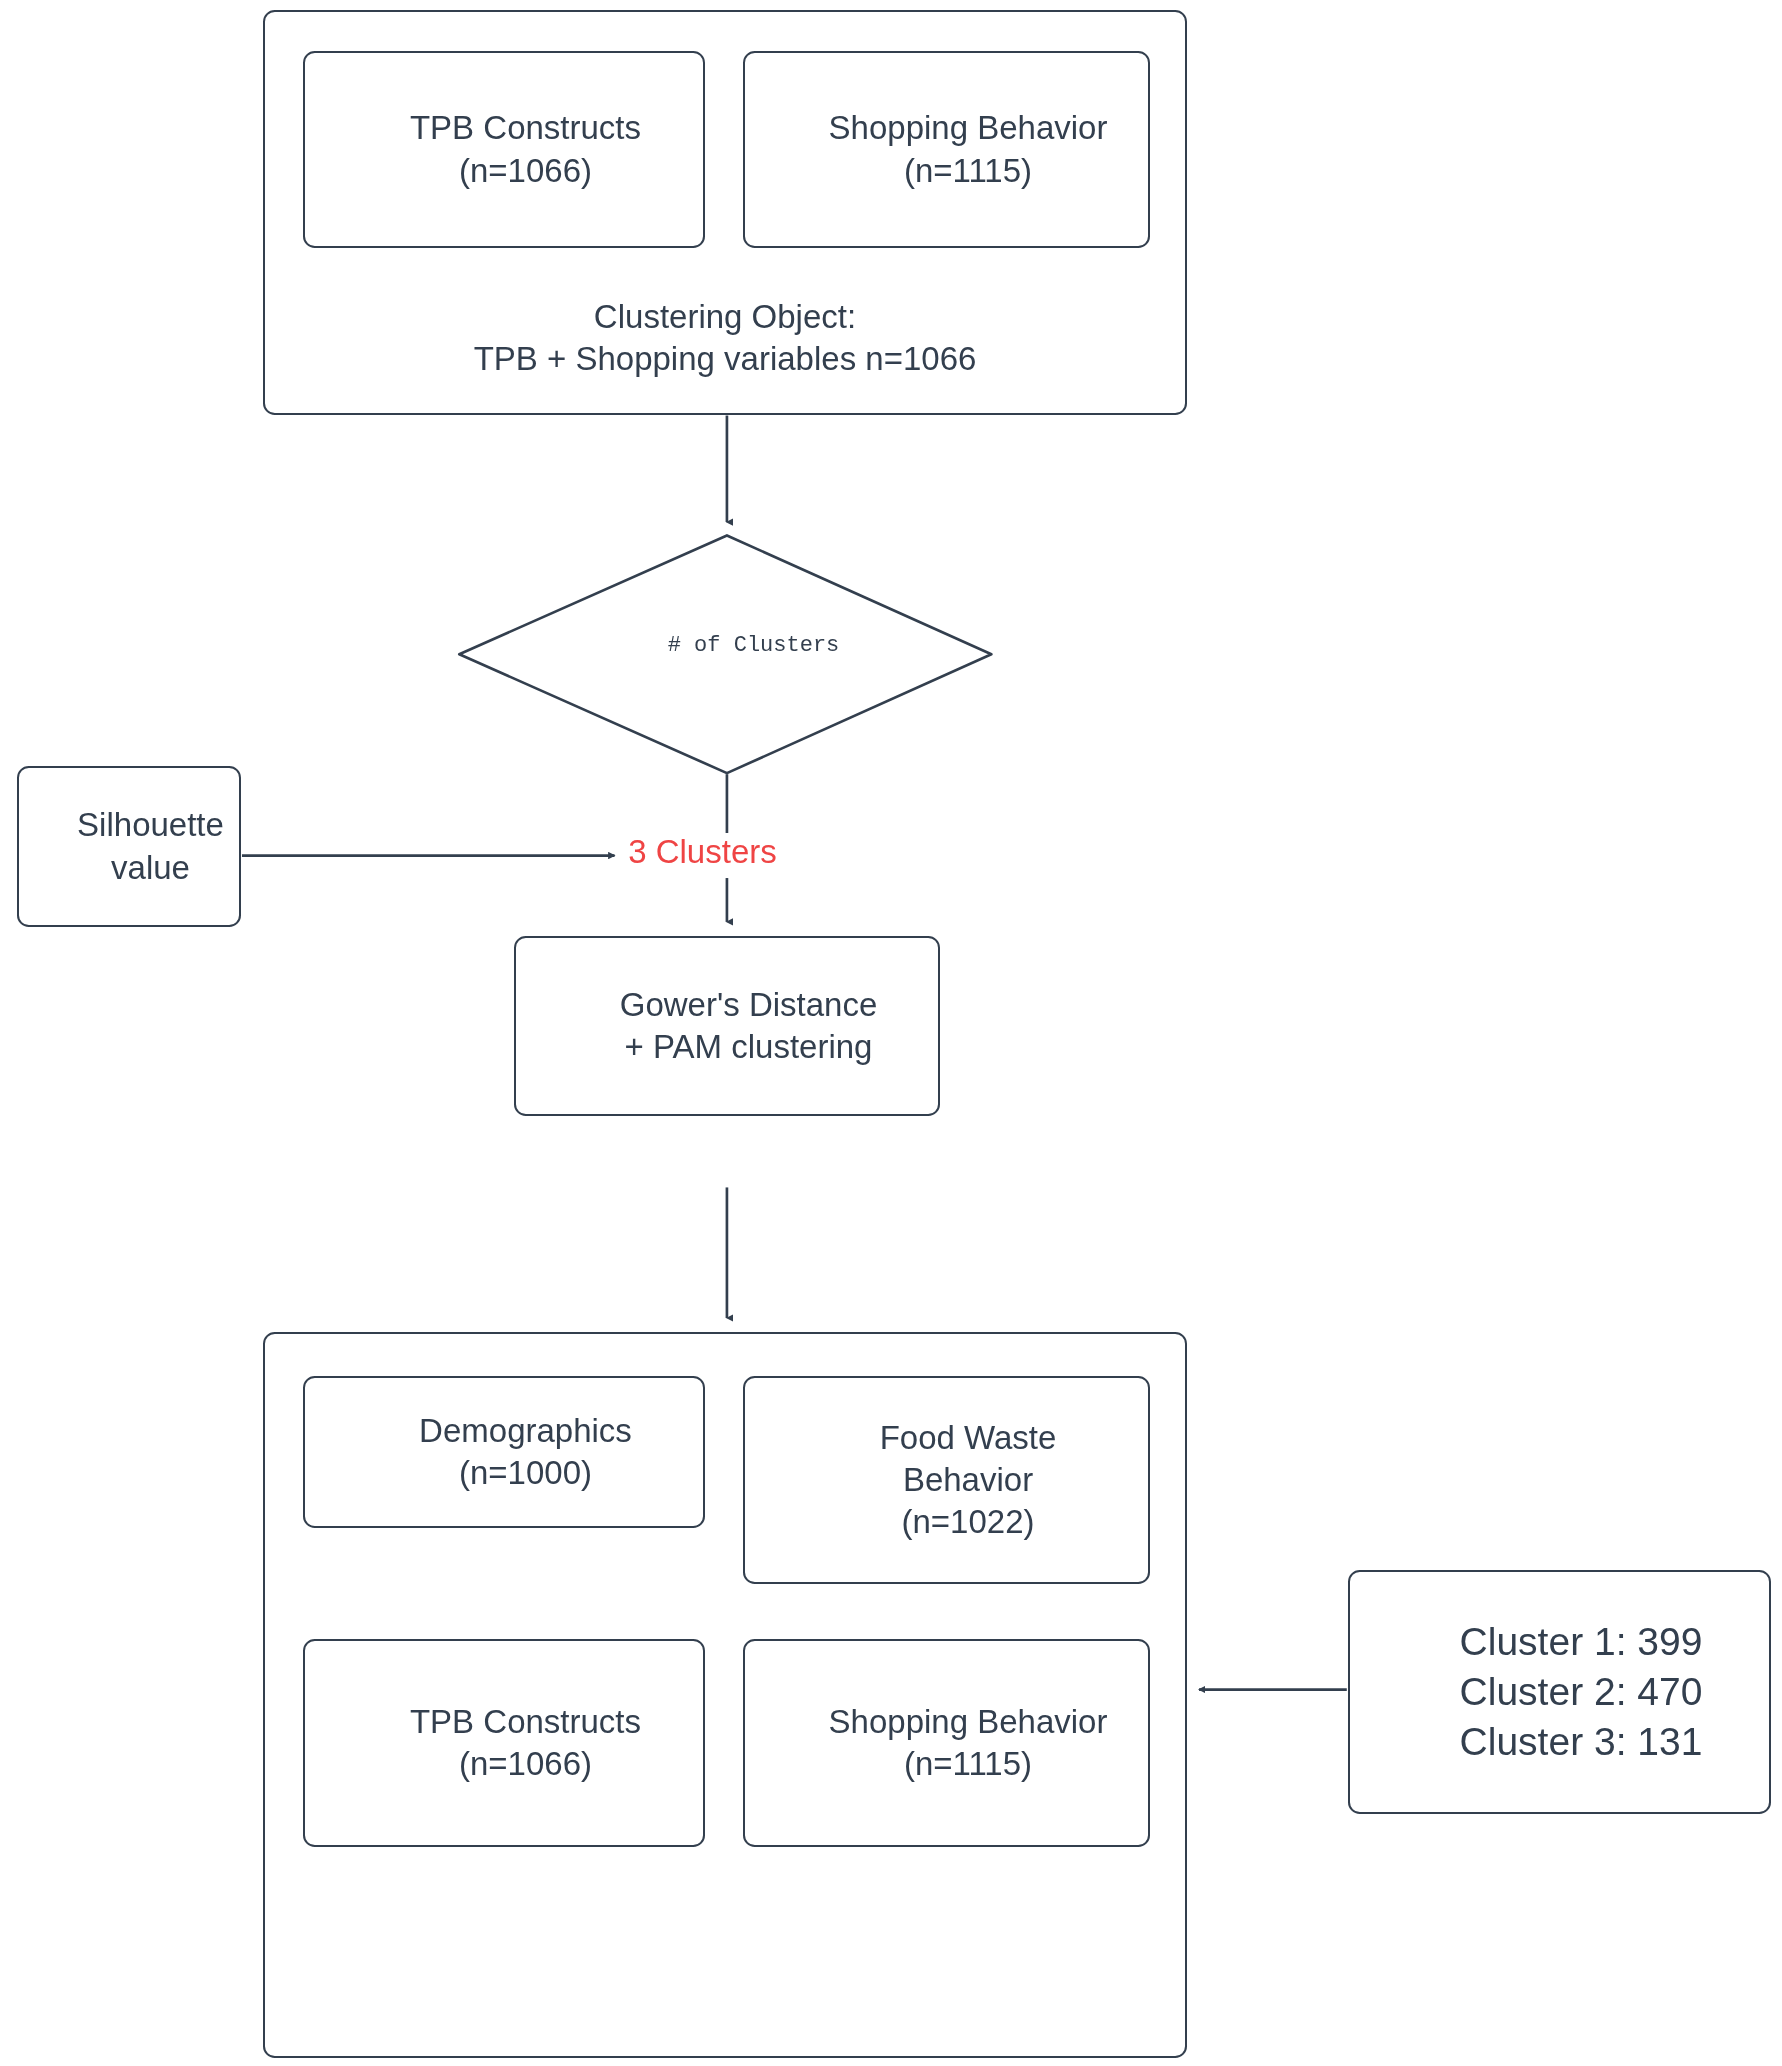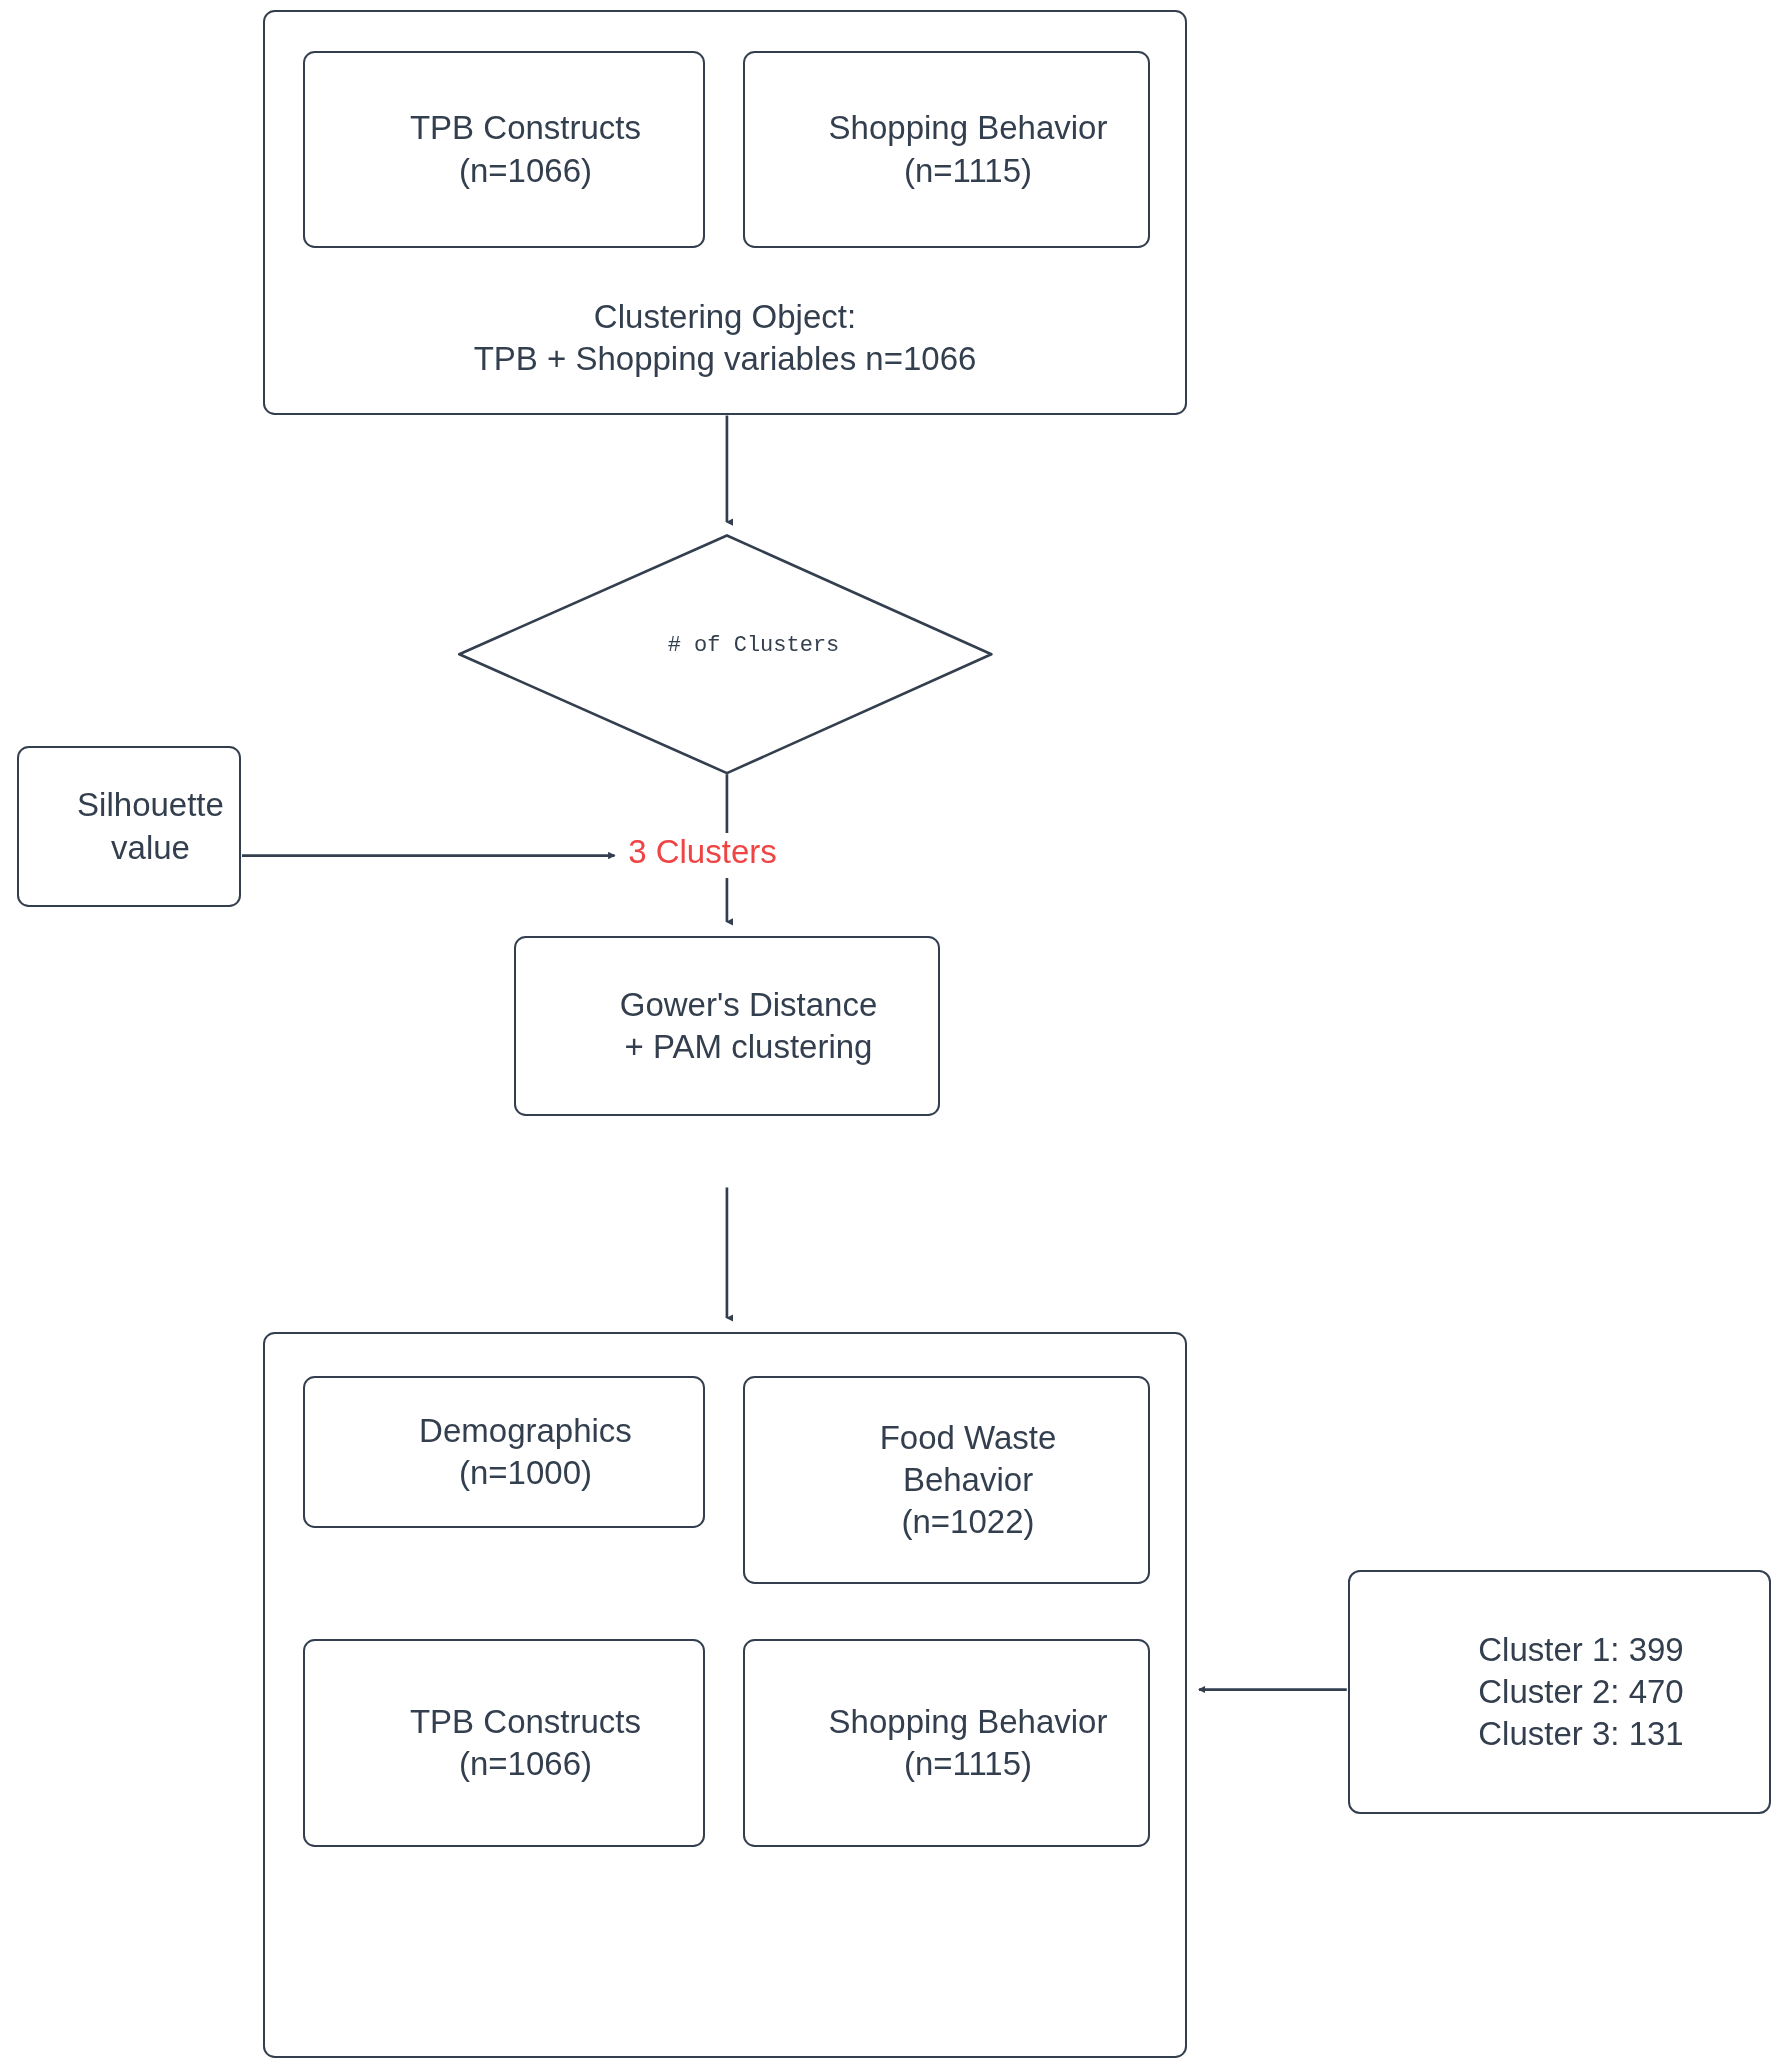--- a/index.html
+++ b/index.html
@@ -65,30 +65,30 @@
   }
 
   
   #top-group        { left: 263px;  top: 9.6px;   width: 924px; height: 405px; }
   #tpb-top          { left: 303px;  top: 51px;   width: 402px;  height: 197px; font-size: 33px; }
   #shop-top         { left: 743px; top: 51px;   width: 407px;  height: 197px; font-size: 33px; }
   #top-caption      { left: 0;      top: 284px;  font-size: 33px; }
 
   #gower-node       { left: 514px;  top: 936px; width: 426px;  height: 180px; font-size: 33px; }
 
-  #silhouette-node  { left: 17px;   top: 746px; width: 224px;  height: 161px; font-size: 33px; }
+  #silhouette-node  { left: 17px;   top: 766px; width: 224px;  height: 161px; font-size: 33px; }
 
   #bottom-group     { left: 263px;  top: 1332px; width: 924px; height: 726px; }
   #demographics     { left: 303px;  top: 1376px; width: 402px;  height: 152px; font-size: 33px; }
   #foodwaste        { left: 743px; top: 1376px; width: 407px;  height: 208px; font-size: 33px; }
   #tpb-bottom       { left: 303px;  top: 1639px; width: 402px;  height: 208px; font-size: 33px; }
   #shop-bottom      { left: 743px; top: 1639px; width: 407px;  height: 208px; font-size: 33px; }
 
-  #cluster-sizes    { left: 1348px; top: 1570px; width: 423px;  height: 244px; font-size: 33px;
-                      align-items: center; border-radius: 12px; }
+  #cluster-sizes    { left: 1348px; top: 1570px; width: 423px;  height: 244px; font-size: 39px;
+                      align-items: center; }
 
   #diamond-text     { left: 486px;  top: 633px; width: 535px; font-size: 22px; font-family: Liberation Mono, monospace; }
   #three-clusters   { left: 625px; top: 833px; font-size: 33px; }
 </style>
 </head>
 <body>
 
 <div id="canvas">
 
   <svg class="layer" viewBox="0 0 3329 3859" xmlns="http://www.w3.org/2000/svg">

